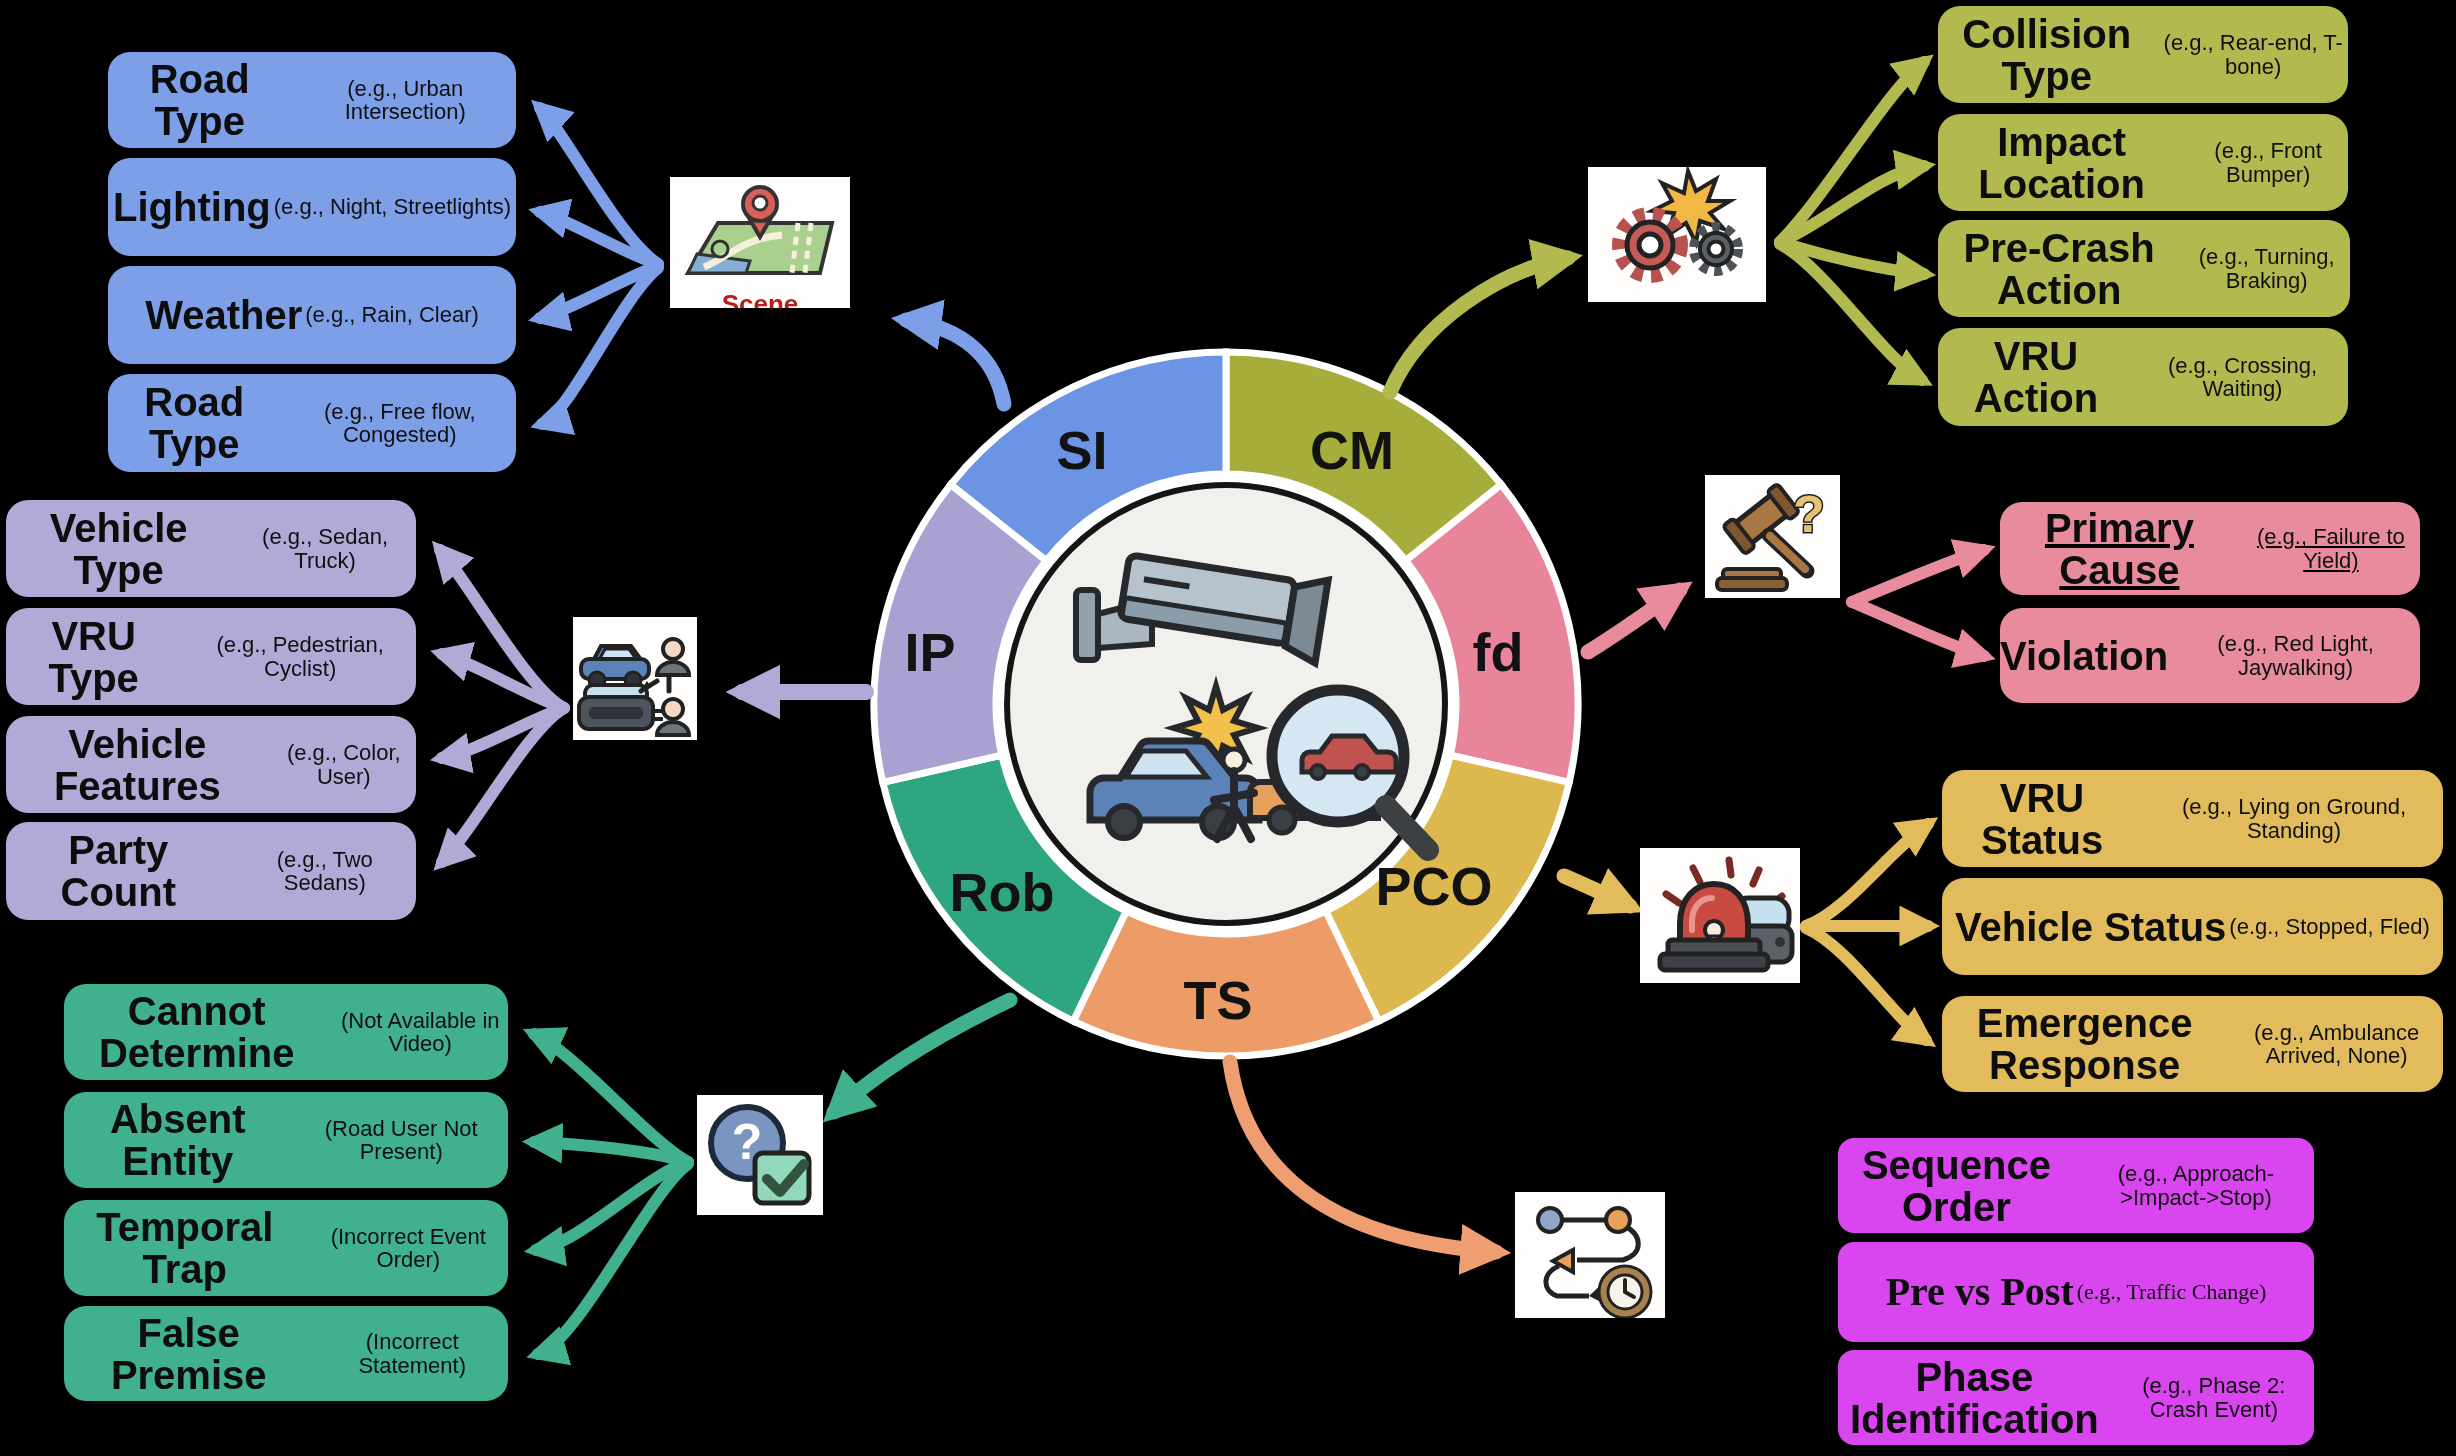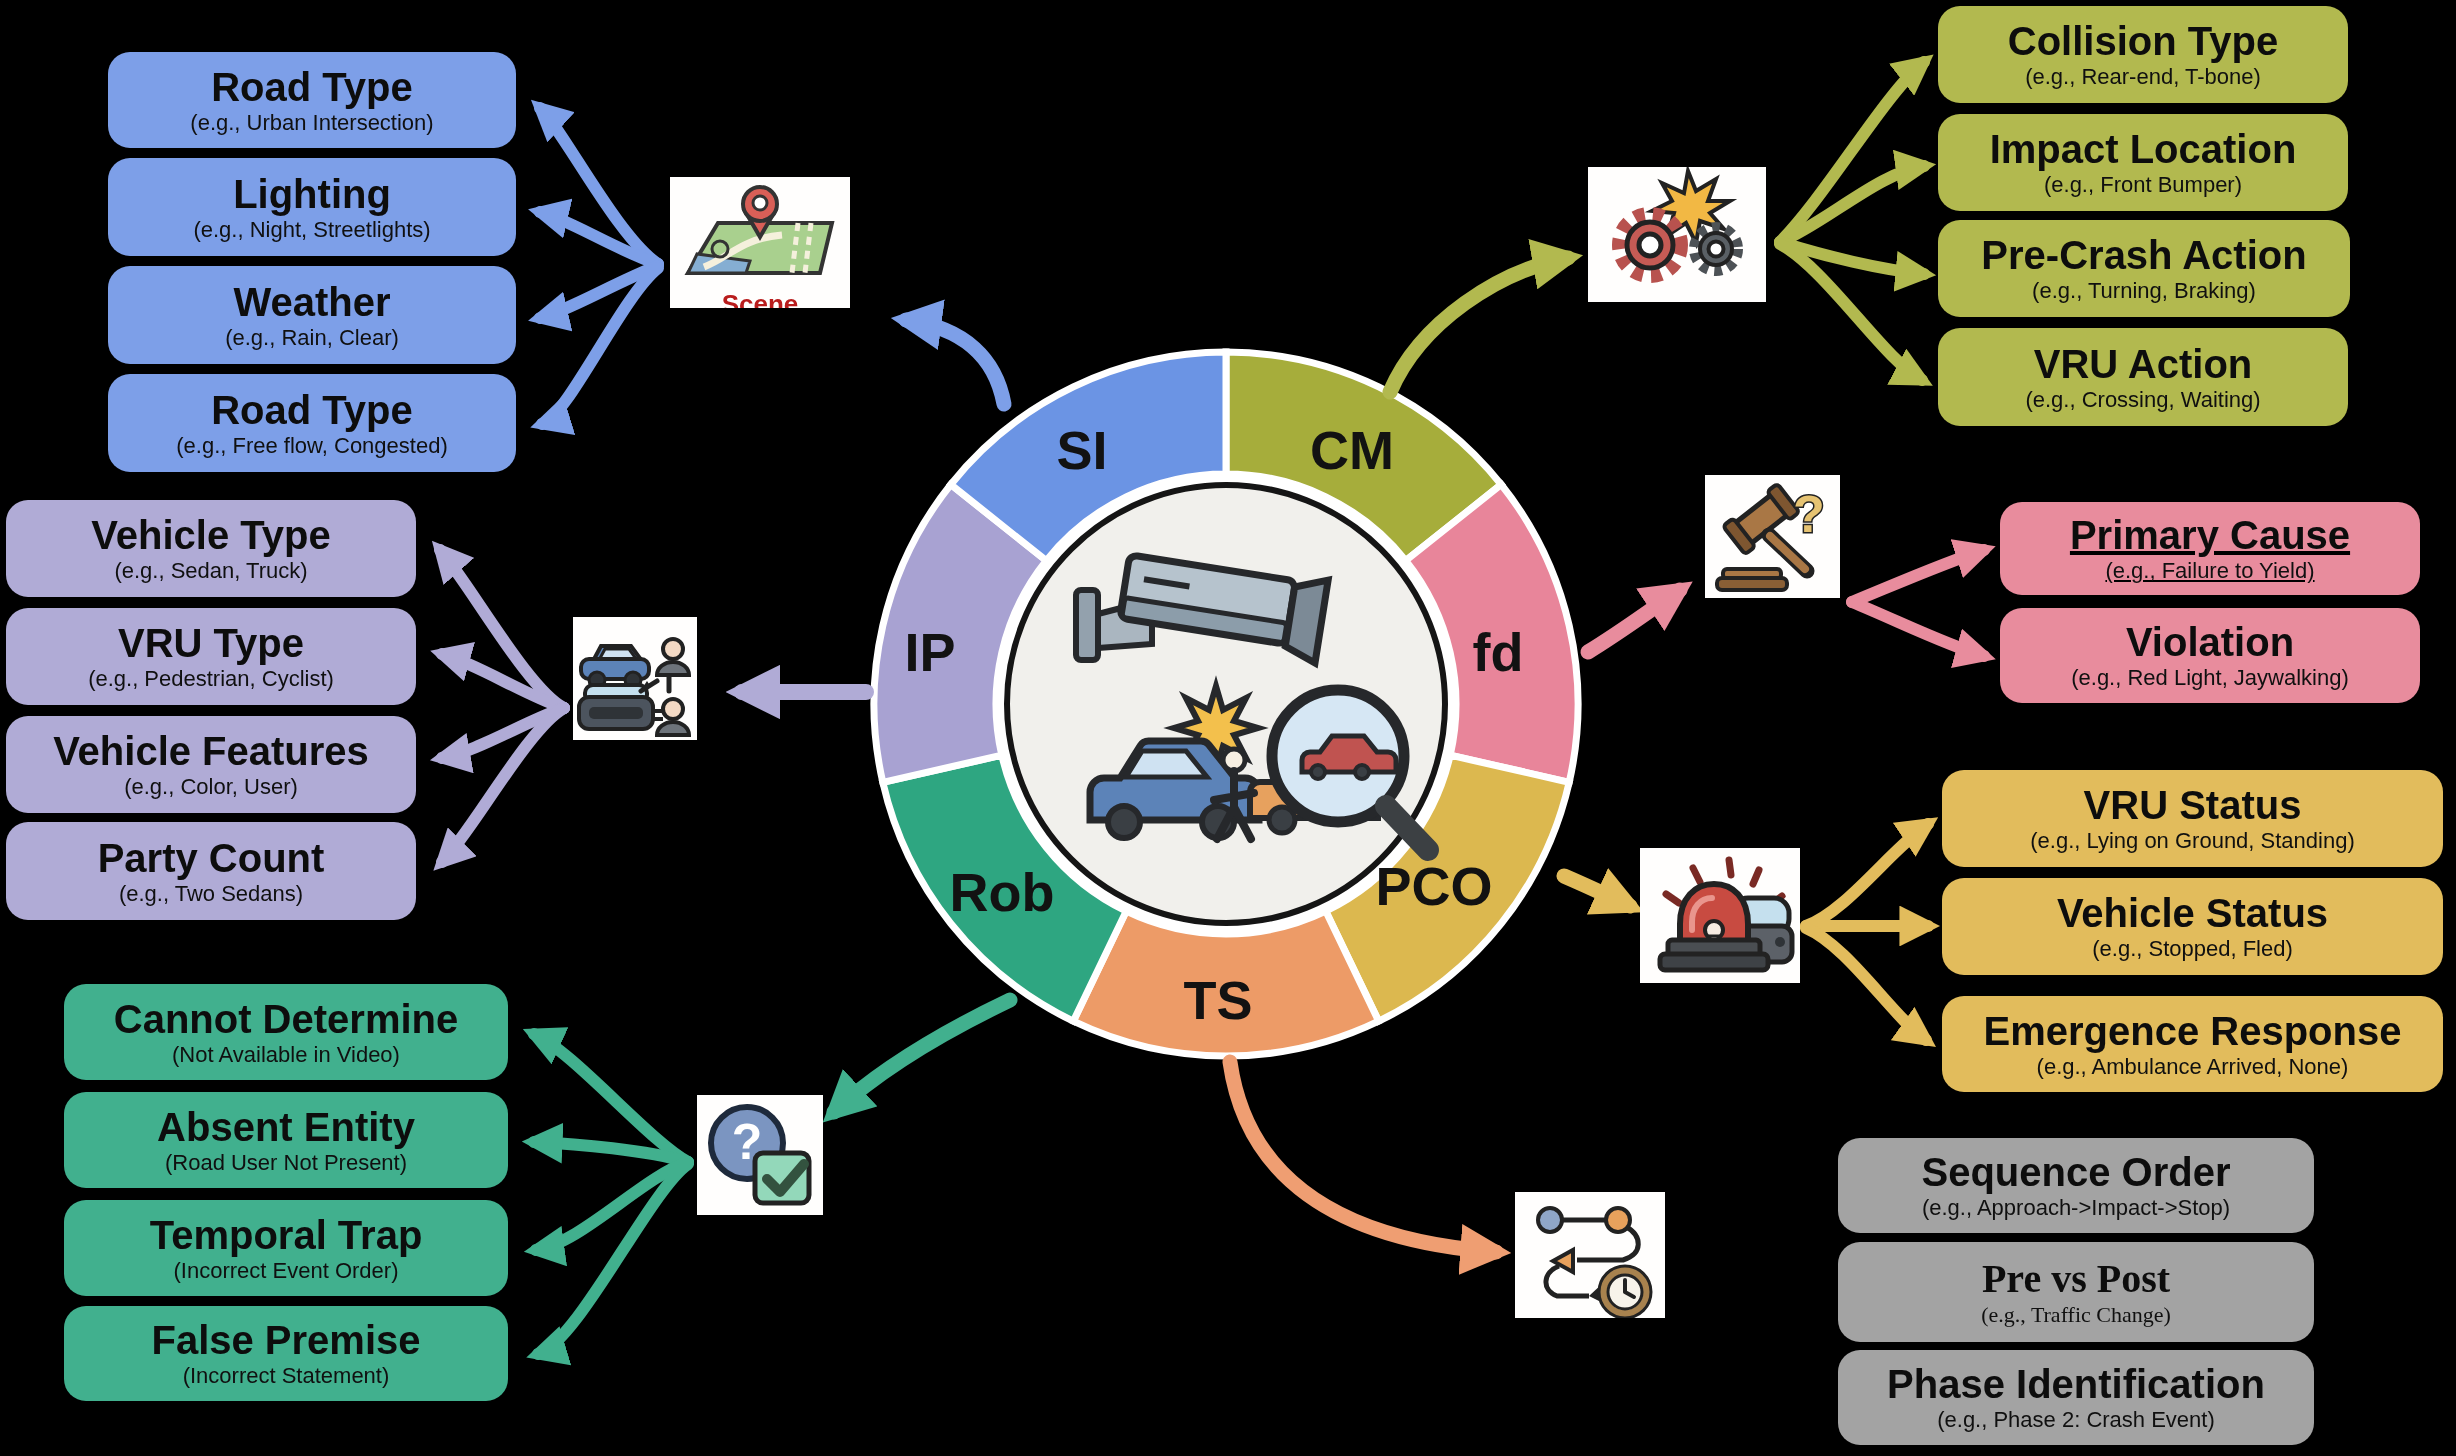--- a/index.html
+++ b/index.html
@@ -1,24 +1,24 @@
 <!DOCTYPE html>
 <html><head>
 <meta charset="utf-8">
 <style>
   html,body{margin:0;padding:0;background:#000;}
   #canvas{position:relative;width:2456px;height:1456px;background:#000;overflow:hidden;
           font-family:"Liberation Sans",sans-serif;}
-  .gbox{position:absolute;border-radius:22px;display:flex;flex-direction:column;
+  .gbox{position:absolute;border-radius:22px;display:flex;flex-direction:row;
         justify-content:center;align-items:center;text-align:center;gap:3px;}
   .gtitle{font-weight:700;font-size:40px;line-height:1.05;color:#0d0d0d;}
   .gsub{font-weight:400;font-size:22px;line-height:1.05;color:#101010;}
   .blue{background:#7d9fe8;} .purple{background:#b0abd6;} .greenb{background:#41b08e;}
   .olive{background:#b2b94f;} .pinkb{background:#e88c9d;} .yellowb{background:#e2bc5c;}
-  .orangeb{background:#a3a3a3;}
+  .orangeb{background:#d946ef;border-radius:16px;}
   .tile{position:absolute;background:#fffefd;overflow:hidden;}
   .tile svg{display:block;}
   .tile .caption{position:absolute;left:0;right:0;text-align:center;
                  font-weight:700;font-size:26px;color:#b91c1c;}
   #overlay{position:absolute;left:0;top:0;}
   .wlabel{font-family:"Liberation Sans",sans-serif;font-weight:700;font-size:54px;
           fill:#121212;text-anchor:middle;}
   .fan{fill:none;stroke-linecap:round;}
 </style>
 </head>

